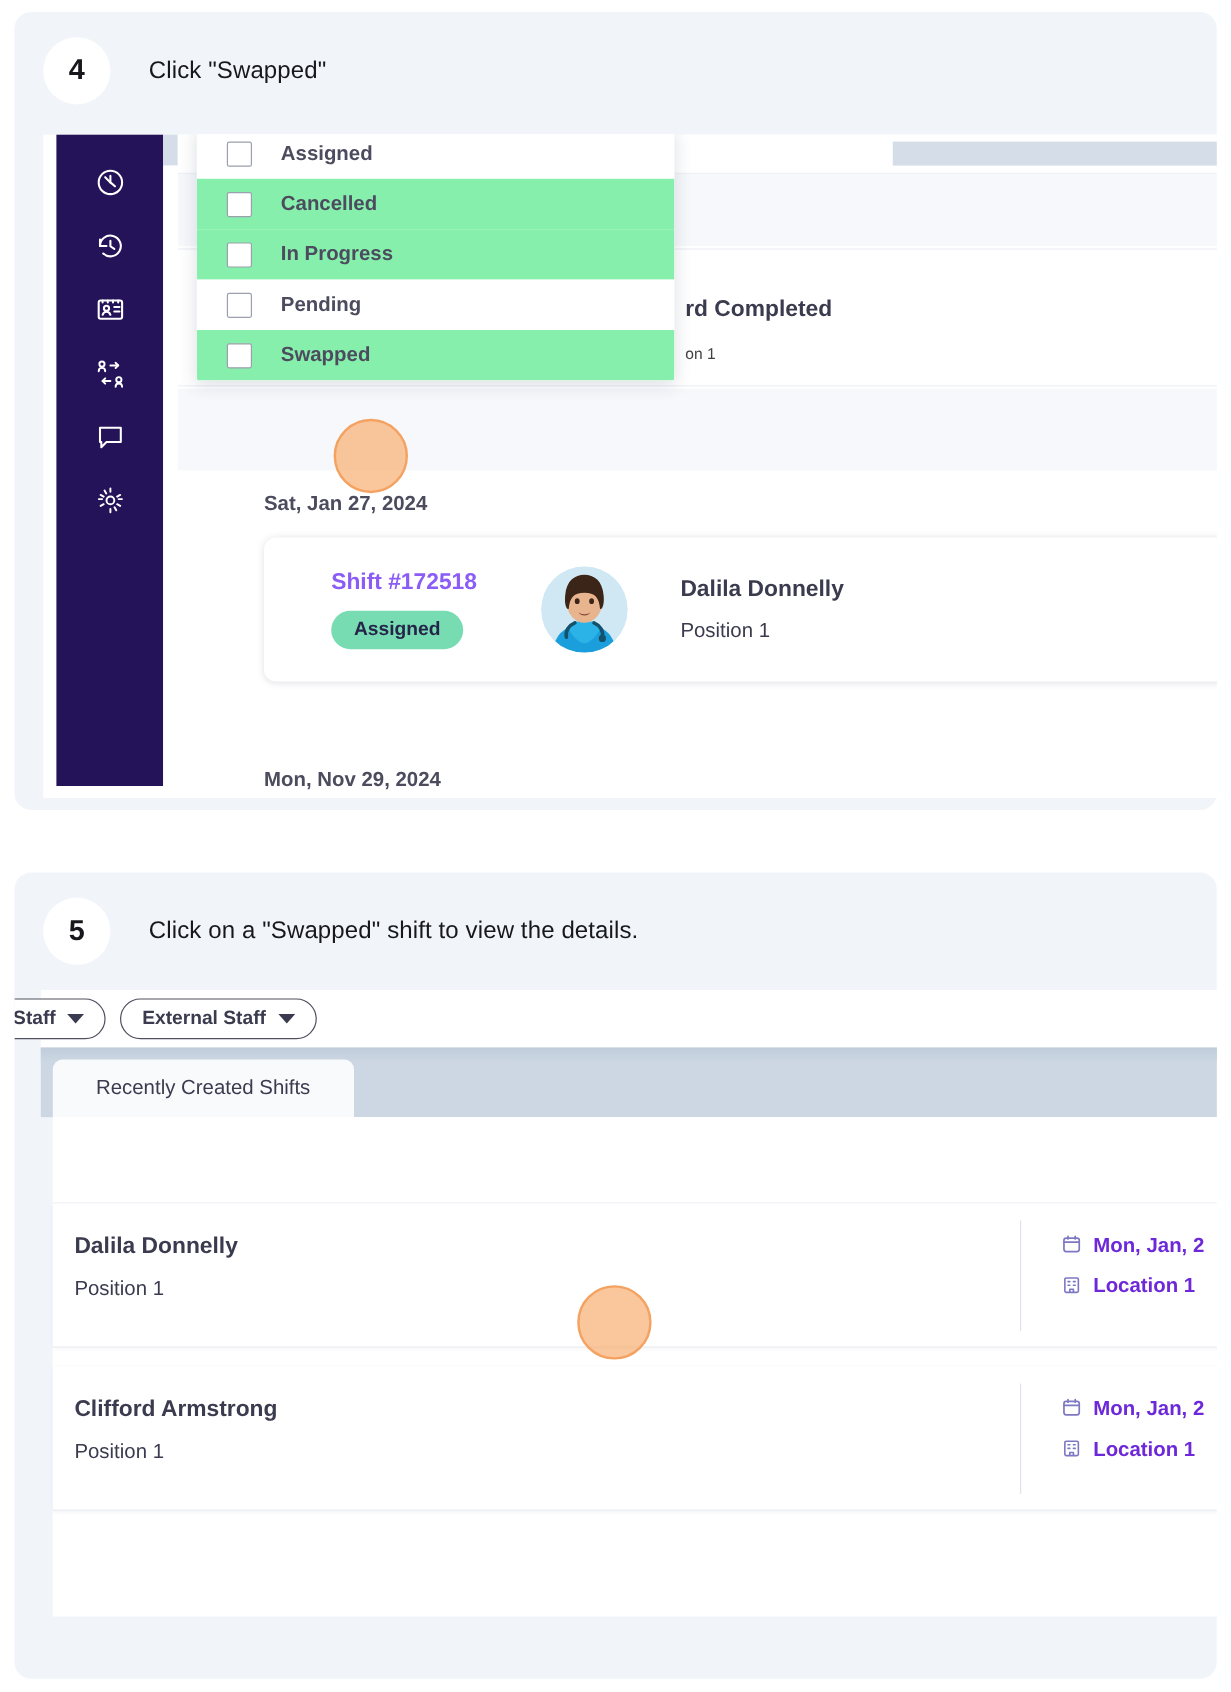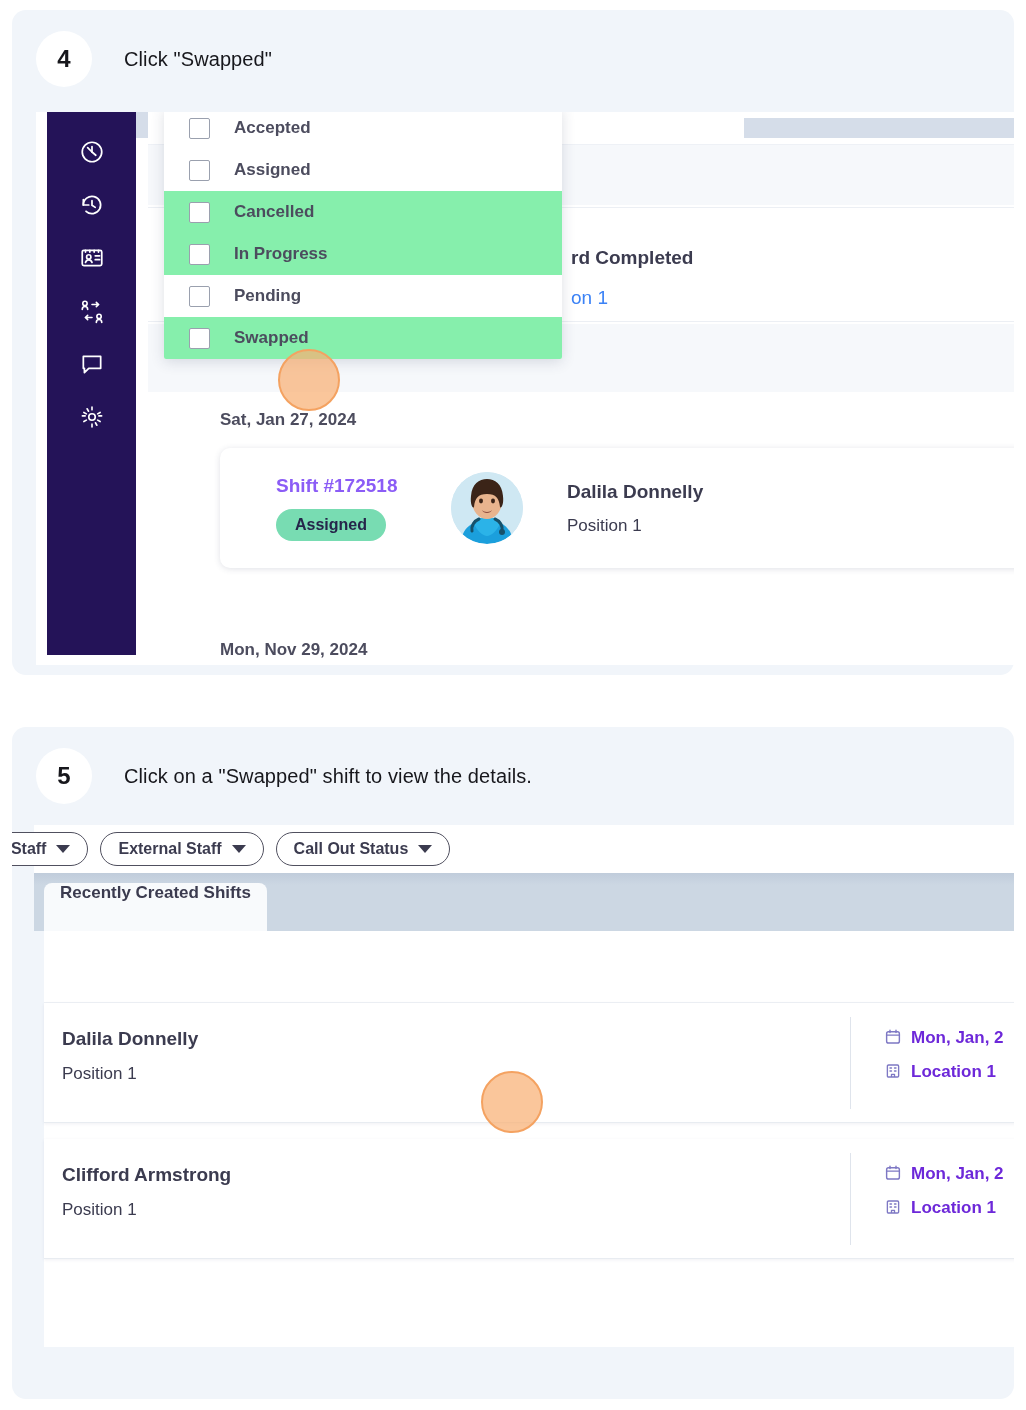--- a/index.html
+++ b/index.html
@@ -128,22 +128,22 @@
     position: absolute;
     left: 423px; top: 135px;
     font-size: 19px;
     font-weight: bold;
     color: #3b3b4f;
     white-space: nowrap;
   }
   .behind-pos {
     position: absolute;
     left: 423px; top: 175px;
-    font-size: 19px;
-    color: #3b82f6;
+    font-size: 13px;
+    color: #404040;
     white-space: nowrap;
   }
   .band-pale {
     position: absolute;
     left: 0; right: 0;
     background: #f6f8fb;
   }
 
   .date-label {
     position: absolute;
@@ -287,26 +287,27 @@
   }
   .tabbar-shade {
     position: absolute;
     left: 0; top: 0; right: 0; height: 12px;
     background: linear-gradient(#c0ccdb, #ccd7e3);
   }
   .tab-active {
     position: absolute;
     left: 10px; top: 10px;
     height: 48px;
-    padding: 0 16px;
+    padding: 0 36px;
     background: #f8fafc;
     border-radius: 8px 8px 0 0;
     display: flex;
+    align-items: center;
     font-size: 17px;
-    font-weight: bold;
+    font-weight: normal;
     color: #3b3b4f;
     white-space: nowrap;
   }
   .list-area {
     position: absolute;
     left: 32px; top: 106px;
     width: 994px;
     background: #ffffff;
   }
   .list-head {
@@ -485,24 +486,20 @@
           <path d="M7.5 4.4 8.8 6.7M15.2 17.3l1.3 2.3M3.1 11h2.6M18.3 11h2.6" stroke-linecap="round"></path>
         </svg>
       </div>
     </div>
     <div class="side-strip"></div>
     <div class="side-edge"></div>
 
     <div class="dropdown">
       <div class="dd-item">
           <span class="dd-box"></span>
-          <span class="dd-label">Accepted</span>
-        </div>
-      <div class="dd-item">
-          <span class="dd-box"></span>
           <span class="dd-label">Assigned</span>
         </div>
       <div class="dd-item alt">
           <span class="dd-box"></span>
           <span class="dd-label">Cancelled</span>
         </div>
       <div class="dd-item alt">
           <span class="dd-box"></span>
           <span class="dd-label">In Progress</span>
         </div>
@@ -530,24 +527,20 @@
 
   <div class="viewport5">
 
     <div class="filter-bar">
       <div class="pill clipped">
         <span>l Staff</span>
         <span class="caret"></span>
       </div>
       <div class="pill">
         <span>External Staff</span>
-        <span class="caret"></span>
-      </div>
-      <div class="pill">
-        <span>Call Out Status</span>
         <span class="caret"></span>
       </div>
     </div>
 
     <div class="tabbar">
       <div class="tabbar-shade"></div>
       <div class="tab-active">
         <span>Recently Created Shifts</span>
       </div>
     </div>

